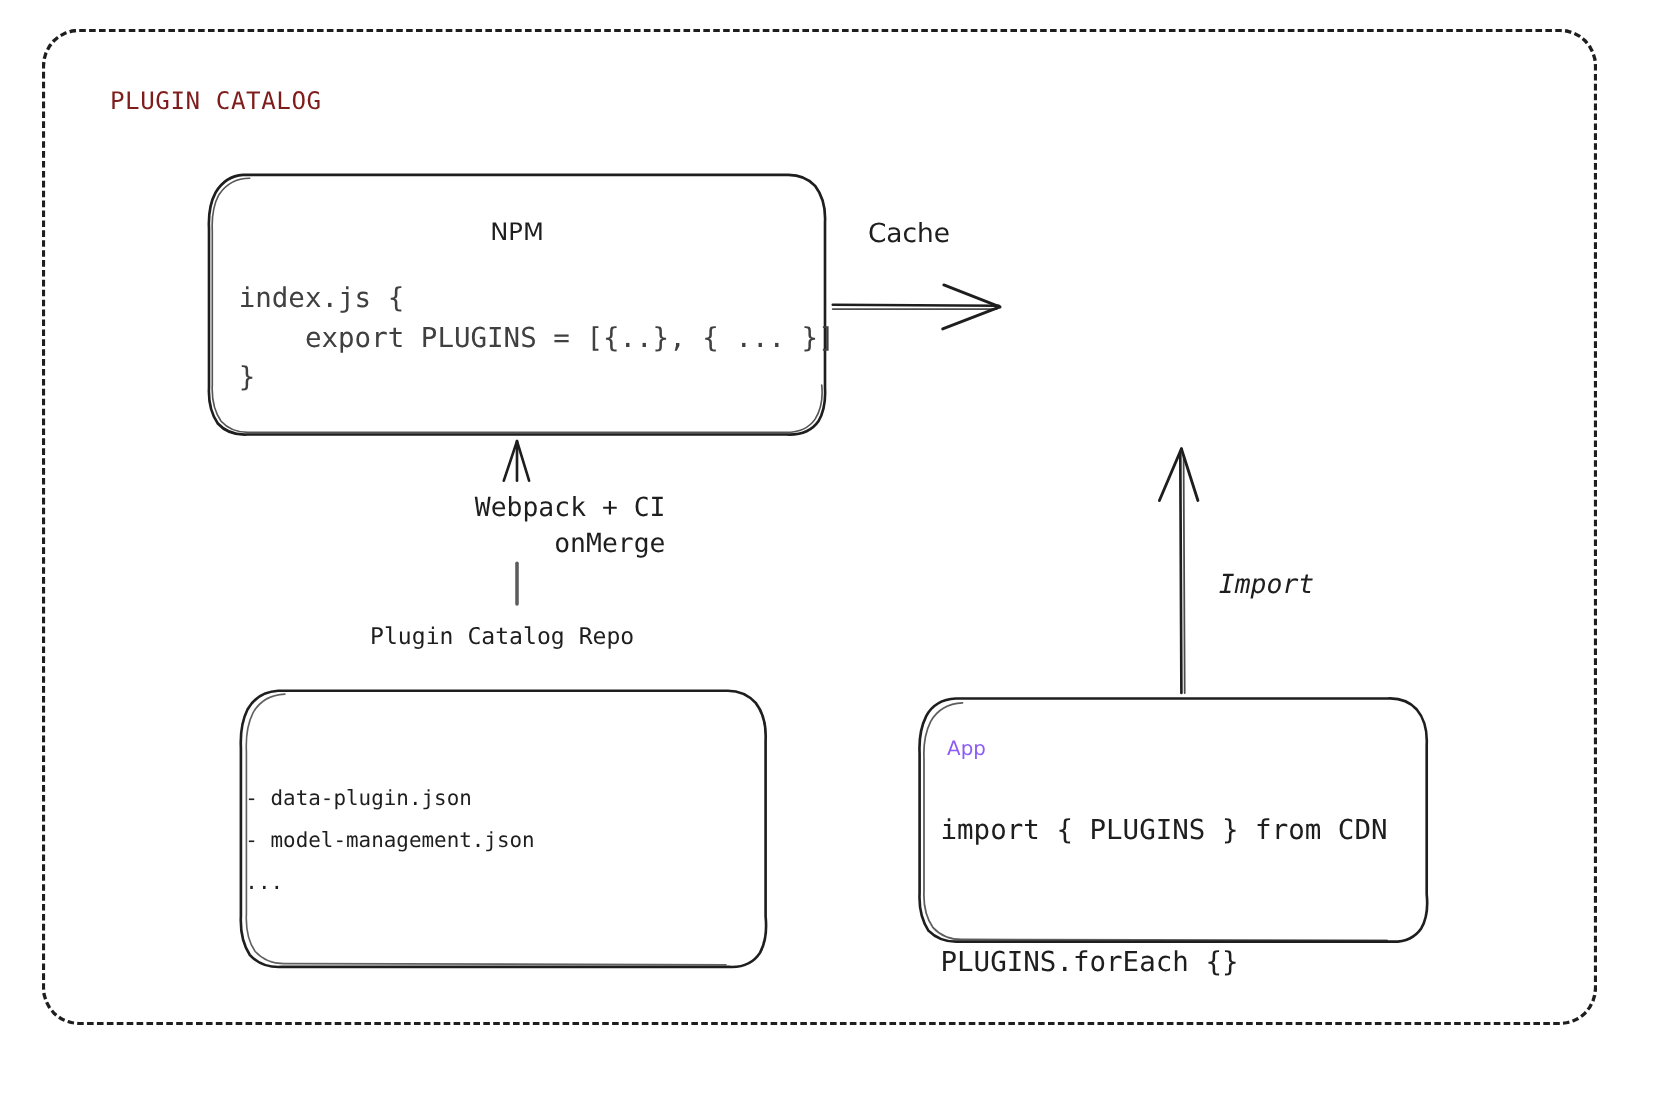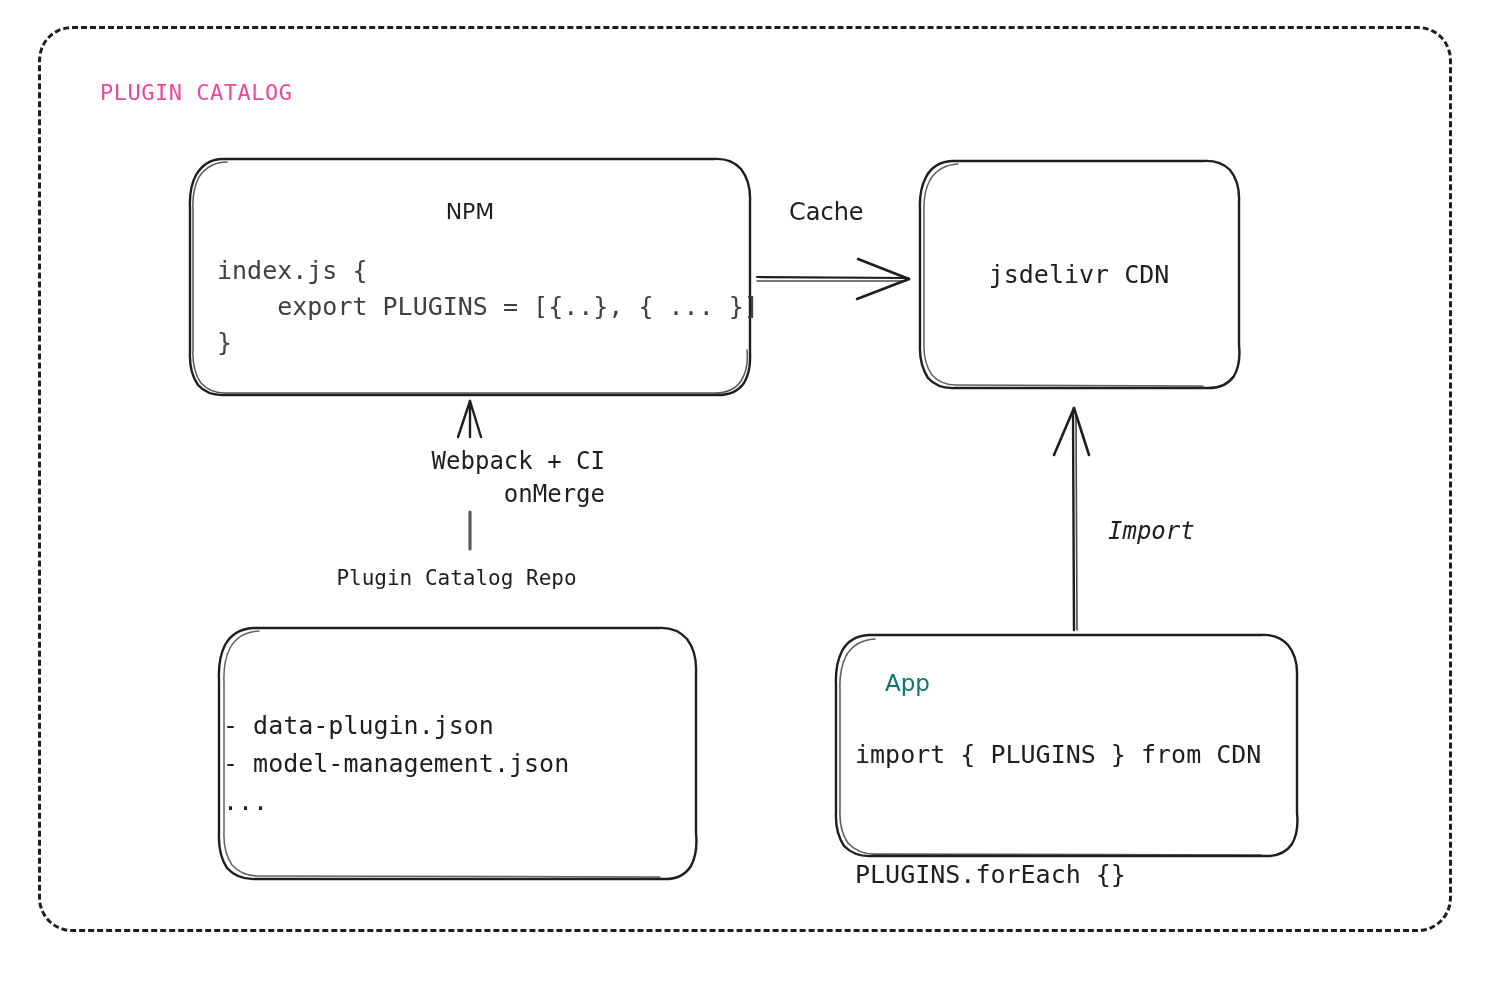--- a/index.html
+++ b/index.html
@@ -28,21 +28,21 @@
     border: 3px dashed #1e1e1e;
     border-radius: 34px;
     box-sizing: border-box;
   }
   #frame-title {
     position: absolute;
     left: 100px;
     top: 80px;
     font-size: 22px;
     letter-spacing: 0.5px;
-    color: #ec4899;
+    color: #7f1d1d;
     white-space: pre;
   }
 
   
   .sketch-box {
     position: absolute;
     box-sizing: border-box;
   }
   .sketch-box > svg {
     position: absolute;
@@ -104,35 +104,34 @@
     width: 483px;
     text-align: center;
     font-size: 21px;
     color: #1e1e1e;
     white-space: pre;
   }
   #repo-list {
     position: absolute;
     left: 8px;
     top: 82px;
-    font-size: 25px;
+    font-size: 19px;
     line-height: 38px;
     color: #1e1e1e;
     white-space: pre;
   }
 
   
   #app-box { left: 833px; top: 632px; width: 467px; height: 226px; }
   #app-title {
     position: absolute;
     left: 28px;
     top: 38px;
-    font-size: 23px;
-    color: #0f766e;
-    margin-left: 24px;
+    font-size: 18px;
+    color: #8b5cf6;
   }
   #app-code {
     position: absolute;
     left: 22px;
     top: 93px;
     font-size: 25px;
     line-height: 60px;
     color: #1e1e1e;
     white-space: pre;
   }
@@ -181,29 +180,20 @@
       <path d="M40 6 Q22 6 12 21 Q5 34 6 54 L6 194 Q5 214 14 227 Q24 238 41 237 L525 237 Q545 238 554 225 Q562 212 560 194" fill="none" stroke="#1e1e1e" stroke-width="1.5" stroke-linecap="round" stroke-linejoin="round" opacity="0.75"></path>
     </svg>
     <div class="box-content">
       <div id="npm-title" class="sans">NPM</div>
       <div id="npm-code" class="mono">index.js {
     export PLUGINS = [{..}, { ... }]
 }</div>
     </div>
   </div>
 
-  <div class="sketch-box" id="cdn-box">
-    <svg viewBox="0 0 326 232" preserveAspectRatio="none">
-      <path d="M36 3 Q18 4 10 19 Q3 32 4 52 L4 186 Q3 206 12 220 Q22 231 39 230 L290 230 Q309 231 318 218 Q325 206 323 187 L323 44 Q324 24 314 12 Q304 2 287 3 Z" fill="#ffffff" stroke="#1e1e1e" stroke-width="2.4" stroke-linecap="round" stroke-linejoin="round"></path>
-      <path d="M42 6 Q23 7 14 22 Q7 35 8 55 L8 184 Q7 204 16 217 Q26 228 43 227 L287 228" fill="none" stroke="#1e1e1e" stroke-width="1.5" stroke-linecap="round" stroke-linejoin="round" opacity="0.7"></path>
-    </svg>
-    <div class="box-content">
-      <div id="cdn-label" class="mono">jsdelivr CDN</div>
-    </div>
-  </div>
 
   <div id="repo-caption" class="mono">Plugin Catalog Repo</div>
   <div class="sketch-box" id="repo-box">
     <svg viewBox="0 0 483 260" preserveAspectRatio="none">
       <path d="M38 3 Q19 4 10 20 Q3 34 4 55 L4 208 Q3 229 12 243 Q23 255 41 254 L448 254 Q467 255 476 241 Q483 228 481 208 L481 48 Q482 27 472 14 Q461 2 444 3 Z" fill="#ffffff" stroke="#1e1e1e" stroke-width="2.4" stroke-linecap="round" stroke-linejoin="round"></path>
       <path d="M44 6 Q24 7 15 23 Q8 37 9 58 L9 206 Q8 227 17 240 Q28 252 46 251 L445 252" fill="none" stroke="#1e1e1e" stroke-width="1.5" stroke-linecap="round" stroke-linejoin="round" opacity="0.7"></path>
     </svg>
     <div class="box-content">
       <div id="repo-list" class="mono">- data-plugin.json
 - model-management.json

